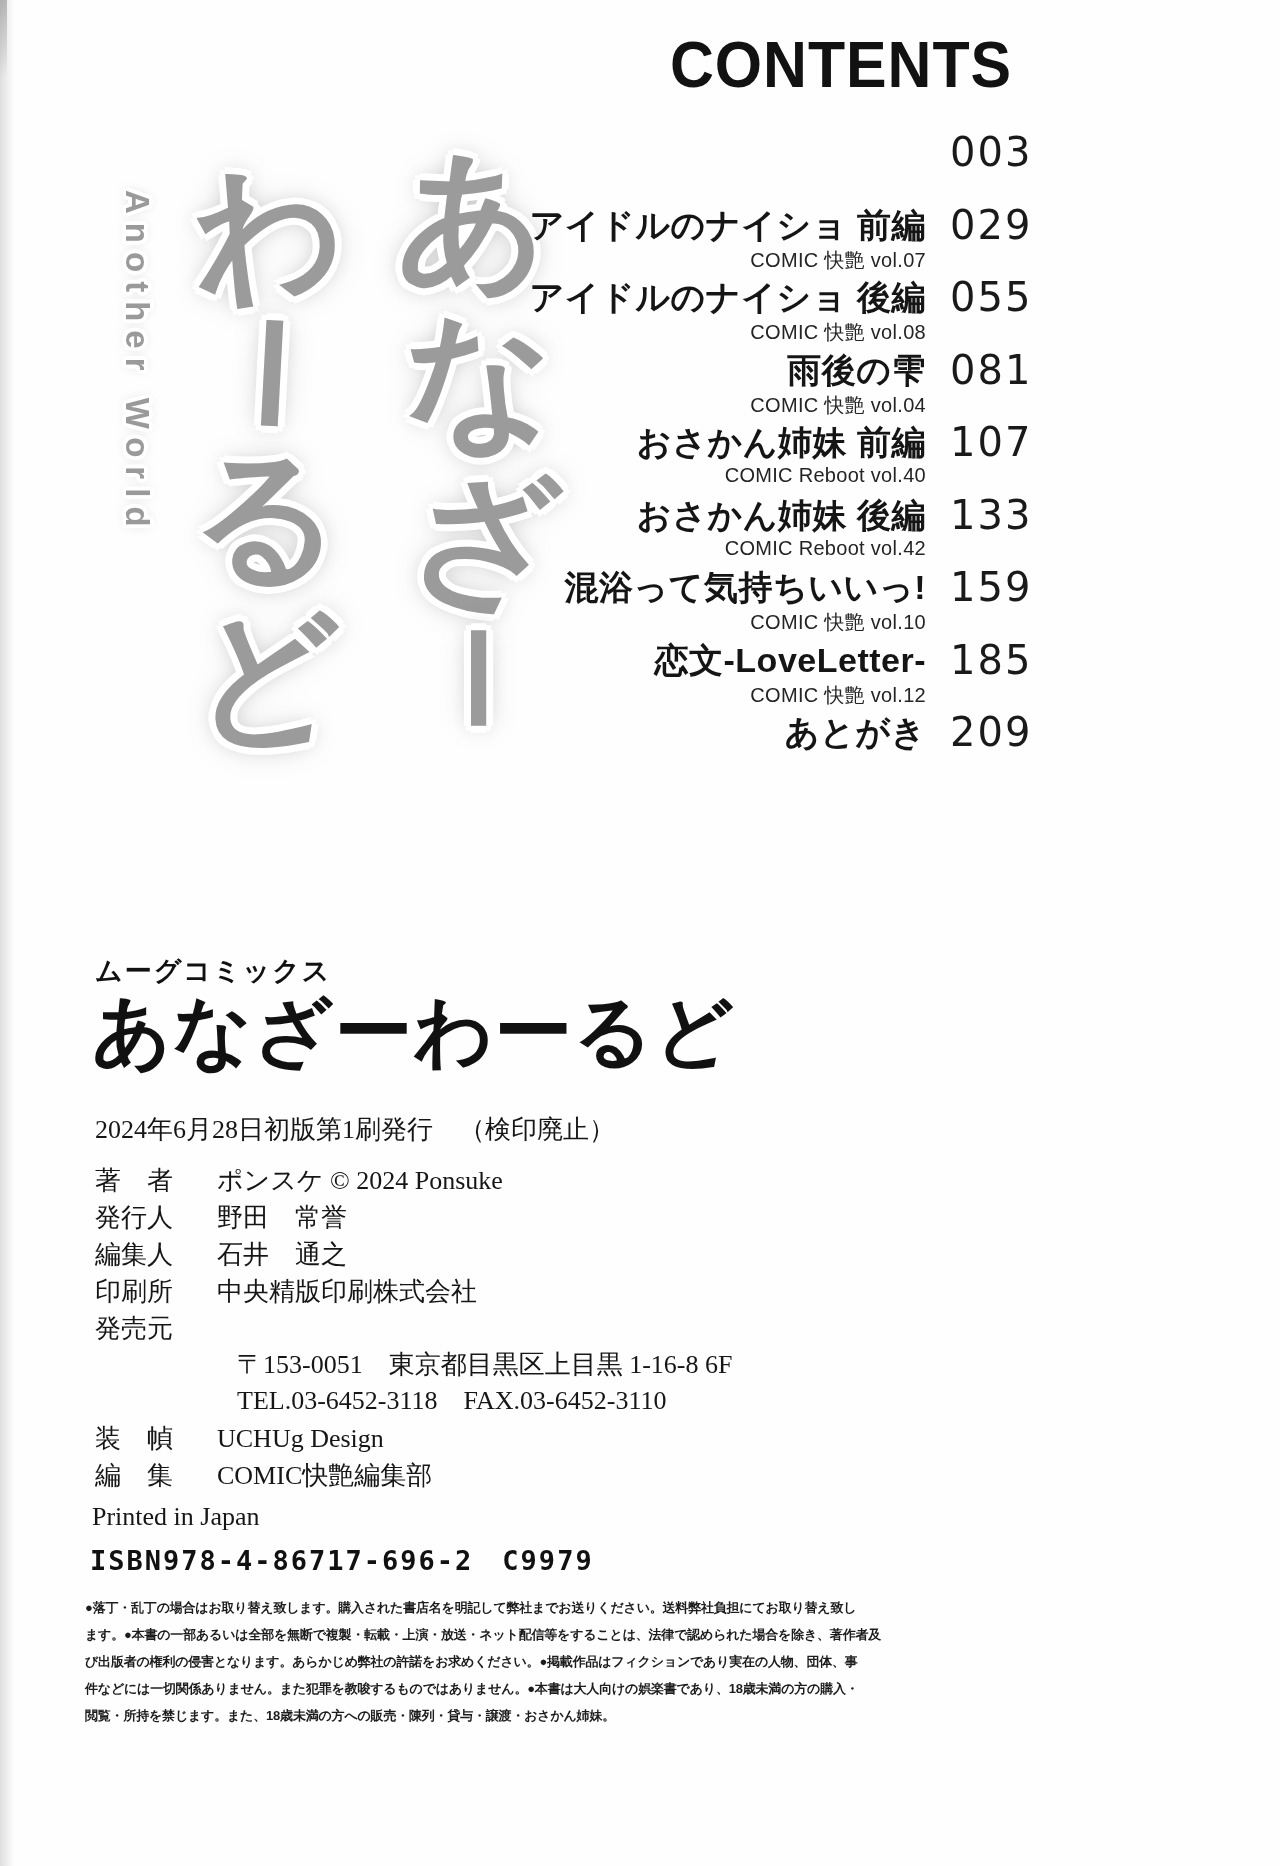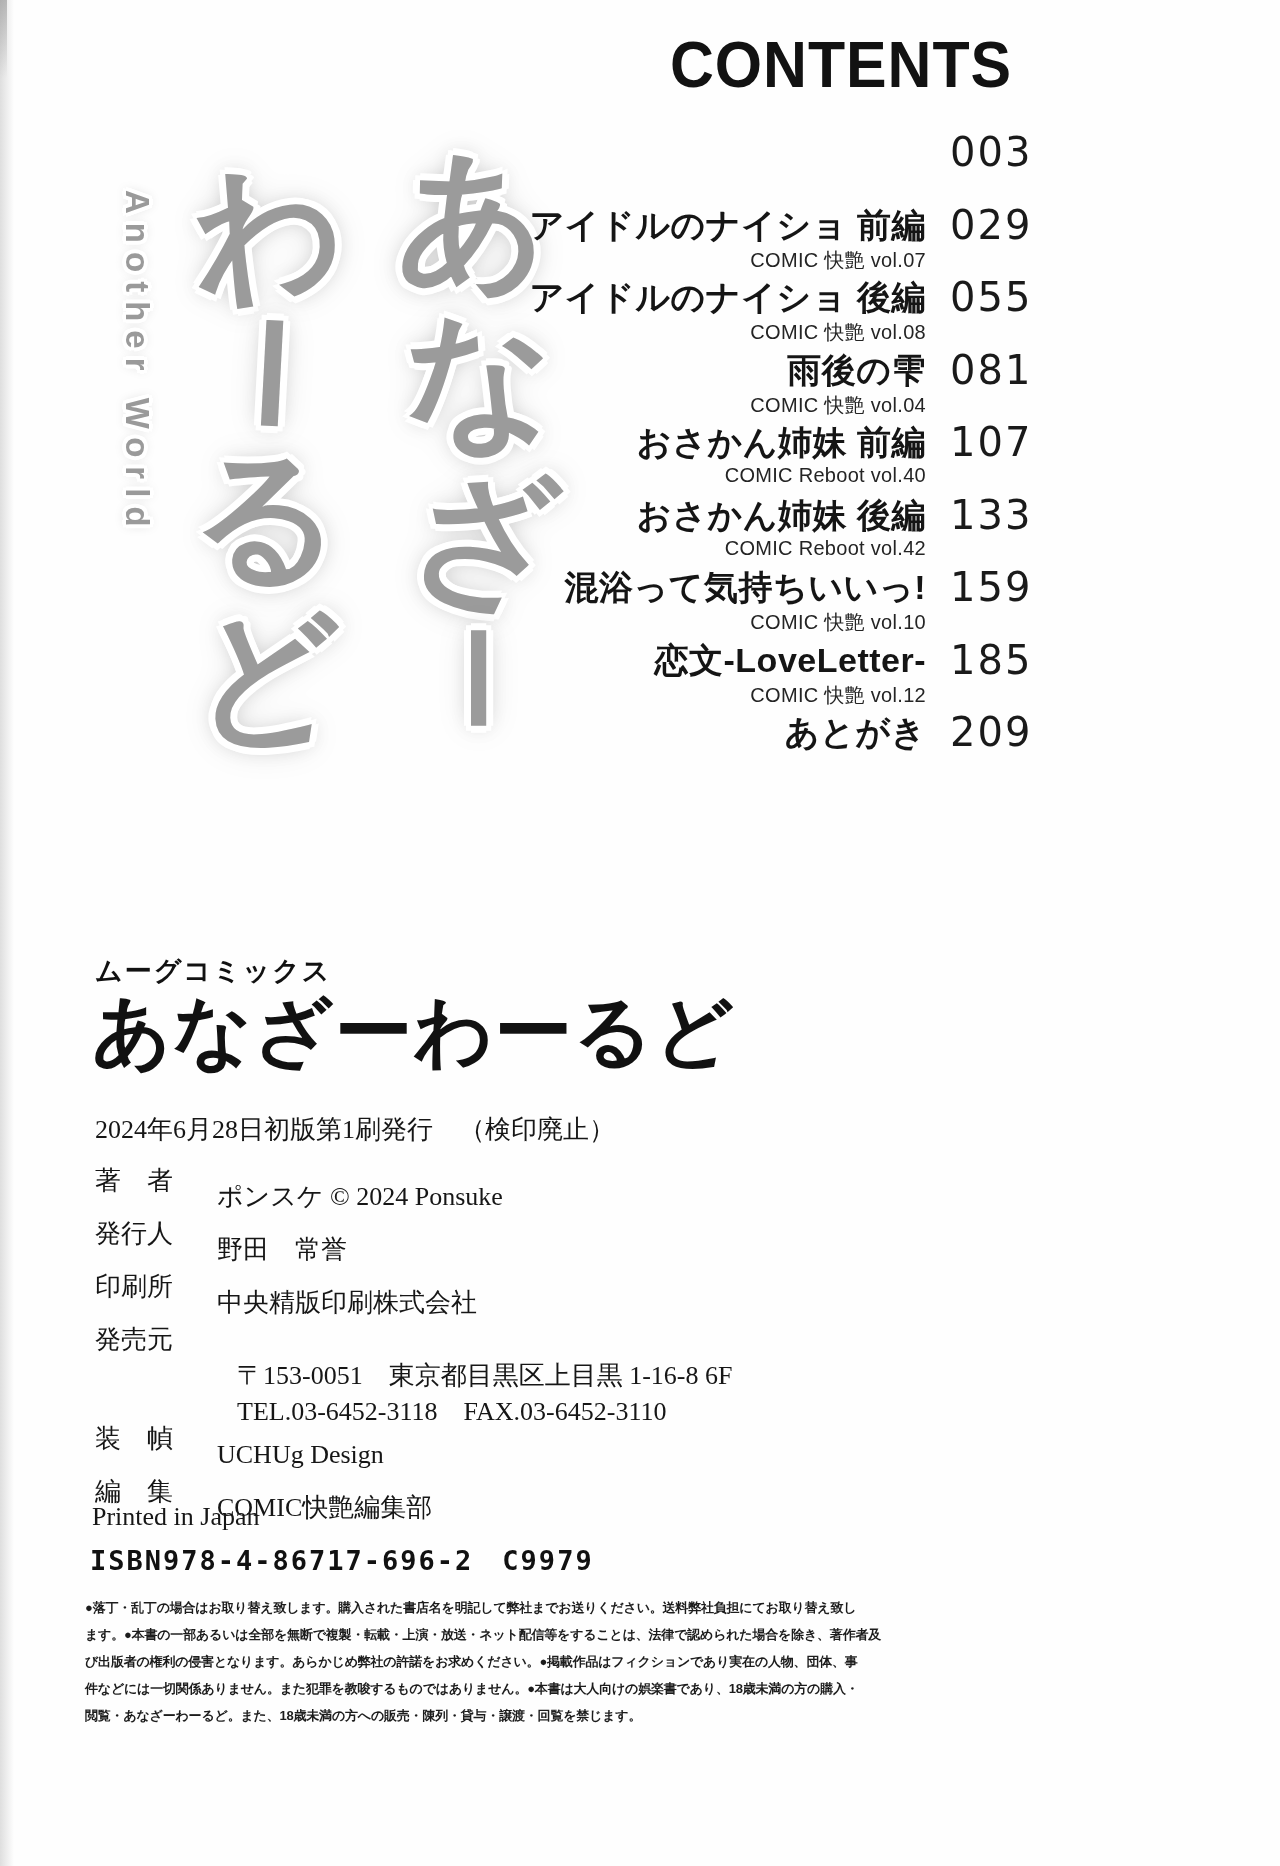--- a/index.html
+++ b/index.html
@@ -71,21 +71,21 @@
     font-size:27px; font-weight:700; letter-spacing:2px; color:#111; font-family:sans-serif; }
   .book-title{ position:absolute; left:92px; top:992px;
     font-size:78px; font-weight:900; letter-spacing:1px; line-height:1; color:#111;
     font-family:sans-serif; white-space:nowrap; }
   .date-line{ position:absolute; left:95px; top:1112px;
     font-size:26px; font-family:"Liberation Serif", serif; color:#161616; }
   .info-rows{ position:absolute; left:95px; top:1162px;
     font-size:26px; line-height:37px; font-family:"Liberation Serif", serif; color:#161616; }
   .info-row{ display:flex; }
   .info-label{ width:78px; margin-right:44px; white-space:pre; }
-  .info-value{ white-space:pre;margin-top:16px; }
+  .info-value{ white-space:pre; }
   .info-extra{ margin-left:142px; white-space:pre; line-height:36px; }
   .staff-rows{ position:absolute; left:95px; top:1420px;
     font-size:26px; line-height:37px; font-family:"Liberation Serif", serif; color:#161616; }
   .printed{ position:absolute; left:92px; top:1502px;
     font-size:26px; font-family:"Liberation Serif", serif; color:#161616; }
   .isbn{ position:absolute; left:90px; top:1543px;
     font-size:27px; font-weight:700; letter-spacing:2px;
     font-family:"DejaVu Sans Mono", monospace; color:#111; white-space:nowrap; }
 
   
@@ -183,20 +183,24 @@
   <div class="info-rows" id="info-rows">
       <div class="info-row">
         <span class="info-label">著　者</span>
         <span class="info-value">ポンスケ © 2024 Ponsuke</span>
       </div>
       <div class="info-row">
         <span class="info-label">発行人</span>
         <span class="info-value">野田　常誉</span>
       </div>
       <div class="info-row">
+        <span class="info-label">編集人</span>
+        <span class="info-value">石井　通之</span>
+      </div>
+      <div class="info-row">
         <span class="info-label">印刷所</span>
         <span class="info-value">中央精版印刷株式会社</span>
       </div>
       <div class="info-row">
         <span class="info-label">発売元</span>
       </div>
       <div class="info-extra">〒153-0051　東京都目黒区上目黒 1-16-8 6F</div>
       <div class="info-extra">TEL.03-6452-3118　FAX.03-6452-3110</div>
     </div>
   <div class="staff-rows" id="staff-rows">
@@ -210,15 +214,15 @@
       </div>
     </div>
   <div class="printed">Printed in Japan</div>
   <div class="isbn">ISBN978-4-86717-696-2　C9979</div>
 
   <div class="fineprint" id="fineprint">
       <div>●落丁・乱丁の場合はお取り替え致します。購入された書店名を明記して弊社までお送りください。送料弊社負担にてお取り替え致し</div>
       <div>ます。●本書の一部あるいは全部を無断で複製・転載・上演・放送・ネット配信等をすることは、法律で認められた場合を除き、著作者及</div>
       <div>び出版者の権利の侵害となります。あらかじめ弊社の許諾をお求めください。●掲載作品はフィクションであり実在の人物、団体、事</div>
       <div>件などには一切関係ありません。また犯罪を教唆するものではありません。●本書は大人向けの娯楽書であり、18歳未満の方の購入・</div>
-      <div>閲覧・あなざーわーるど。また、18歳未満の方への販売・陳列・貸与・譲渡・回覧を禁じます。</div>
+      <div>閲覧・所持を禁じます。また、18歳未満の方への販売・陳列・貸与・譲渡・おさかん姉妹。</div>
     </div>
 </div>
 
 </body></html>

